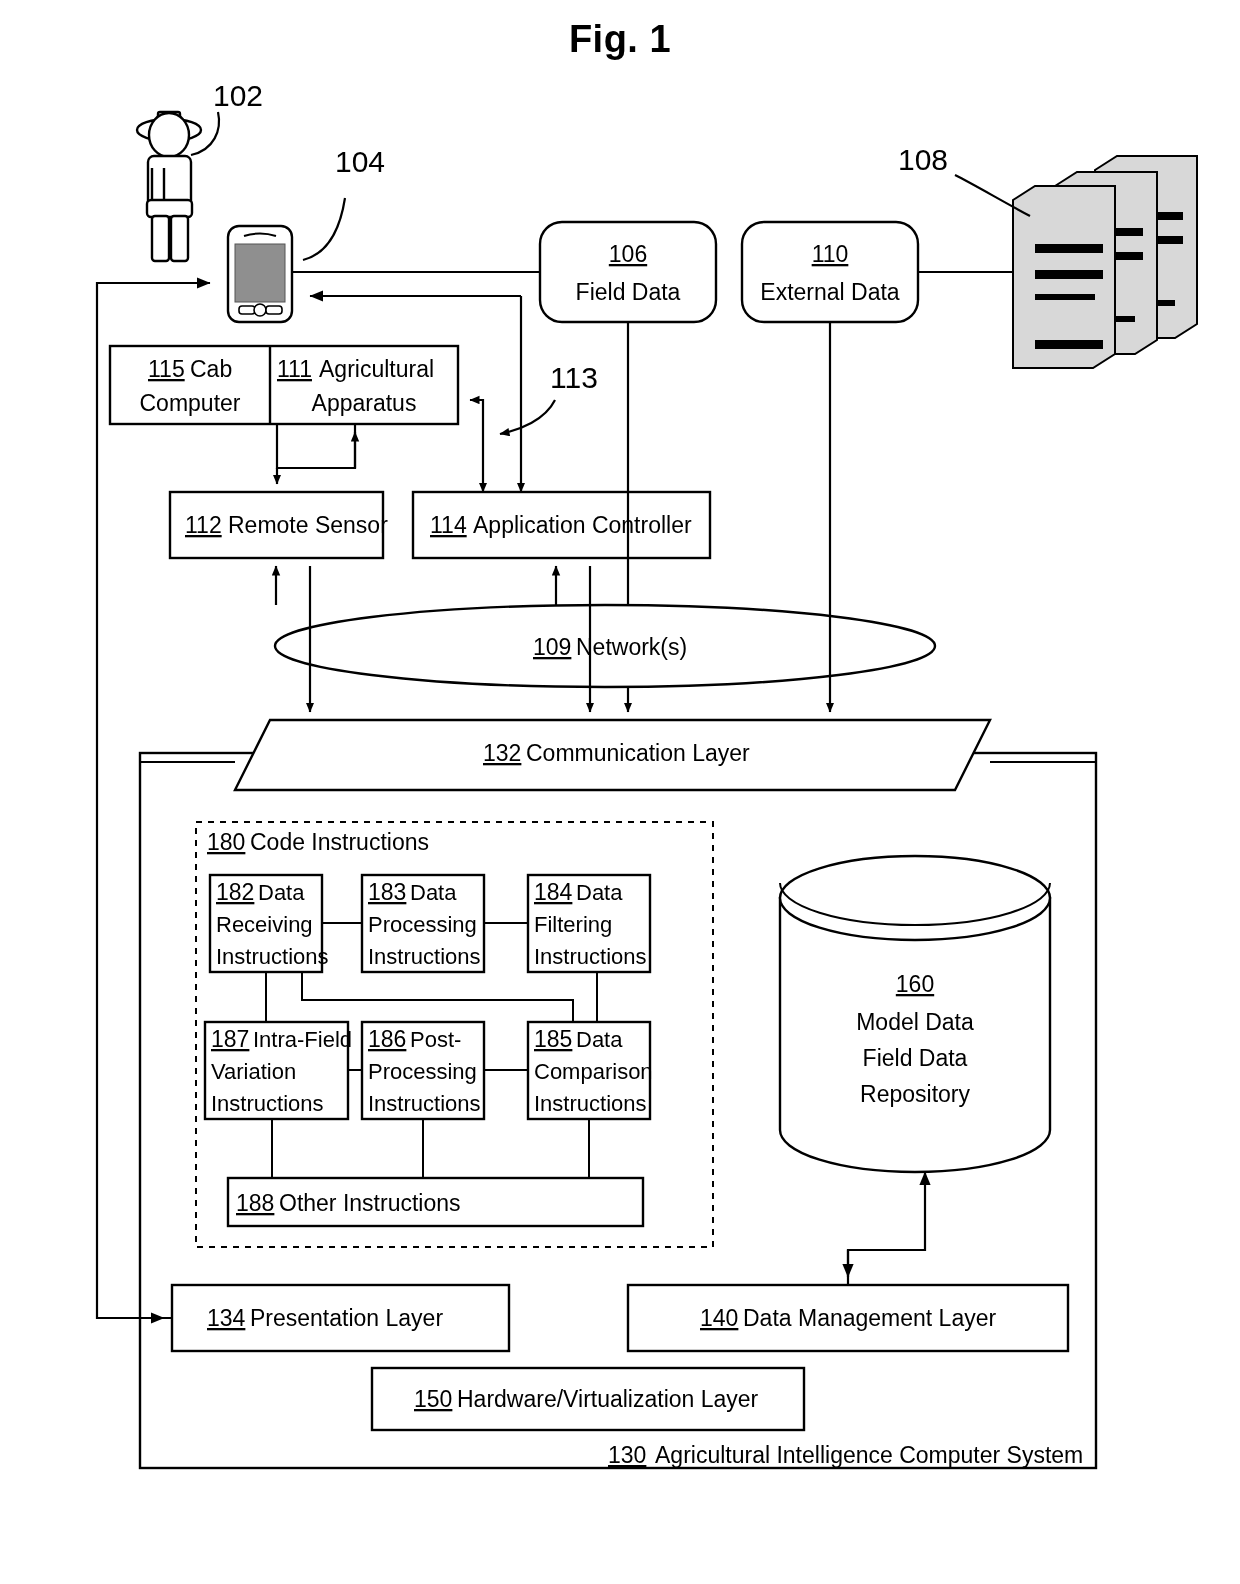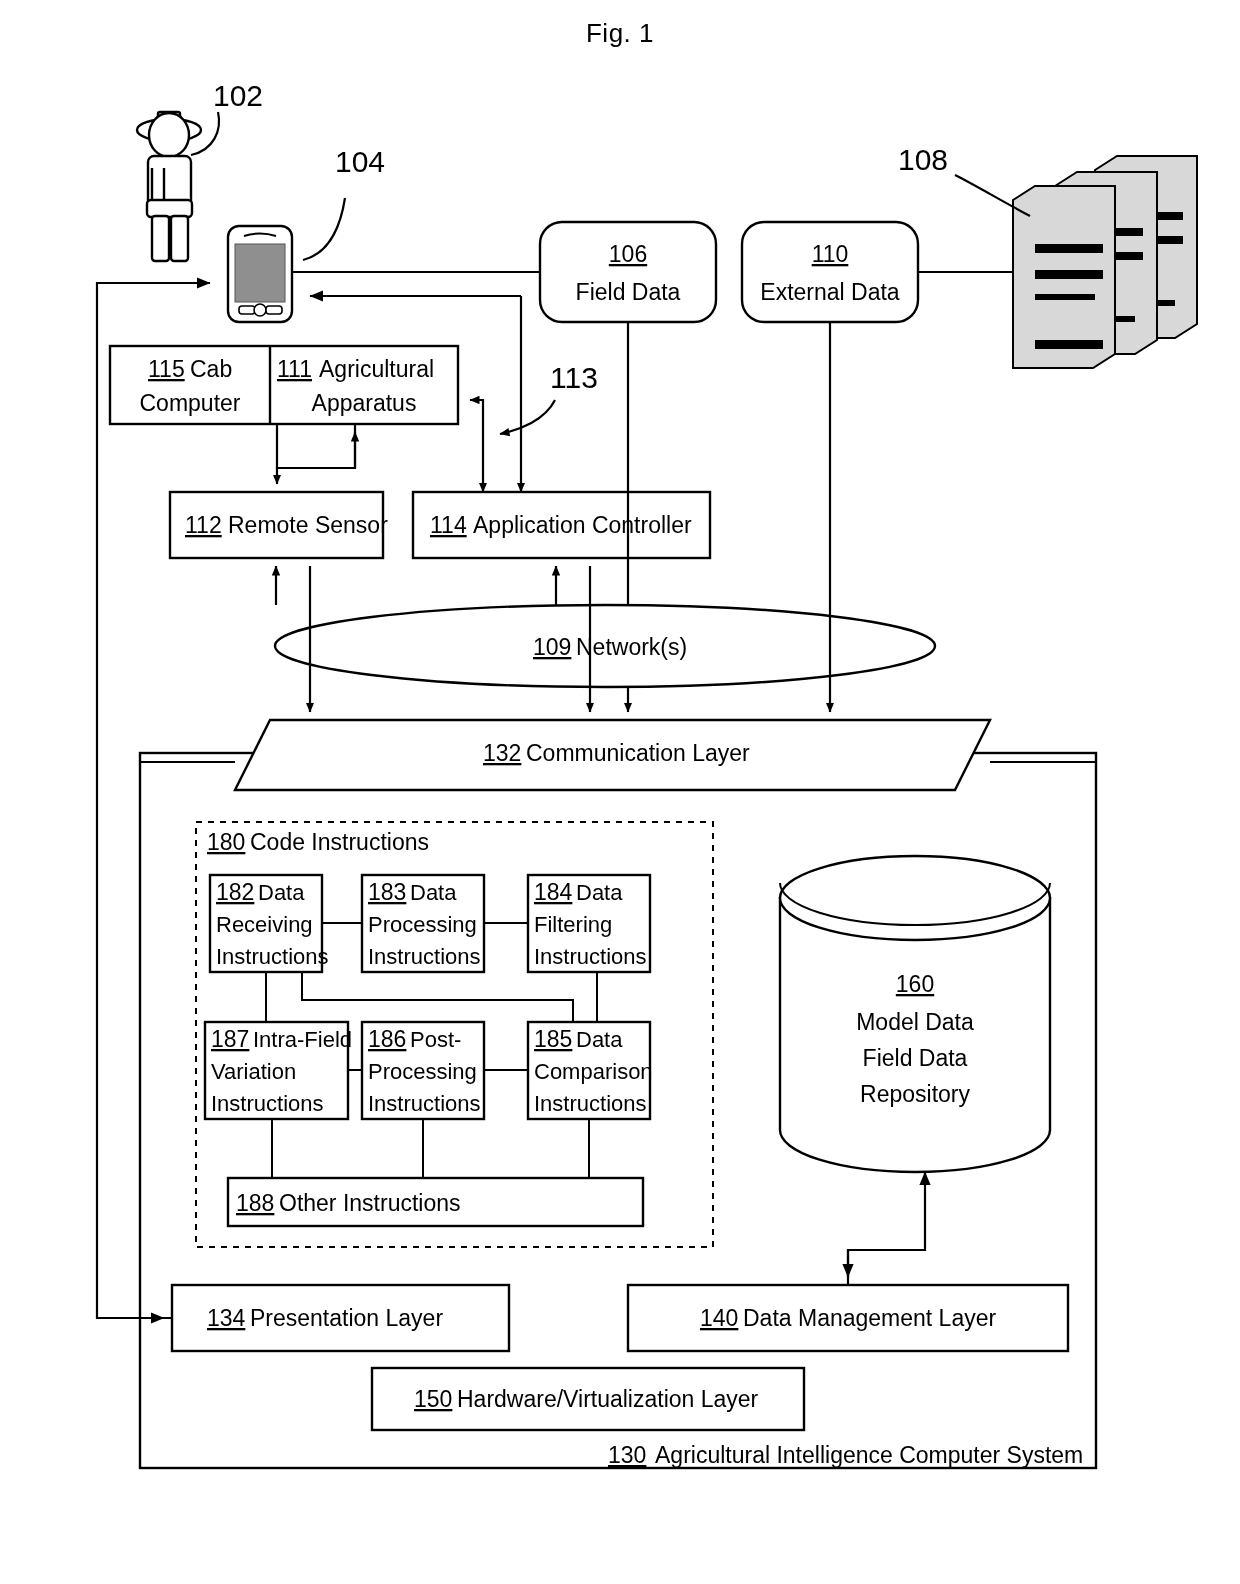--- a/index.html
+++ b/index.html
@@ -26,22 +26,22 @@
     left: 0; top: 0;
     width: 1240px;
     height: 1584px;
   }
   .fig-title {
     position: absolute;
     left: 0;
     top: 18px;
     width: 1240px;
     text-align: center;
-    font-size: 26px;
-    font-weight: normal;
+    font-size: 38px;
+    font-weight: bold;
     letter-spacing: 0.5px;
   }
   text {
     font-family: "Liberation Sans", sans-serif;
     fill: #000000;
   }
   .lbl { font-size: 23px; }
   .lbl-sm { font-size: 22px; }
   .refnum { font-size: 23px; text-decoration: underline; }
   .leadnum { font-size: 30px; }

